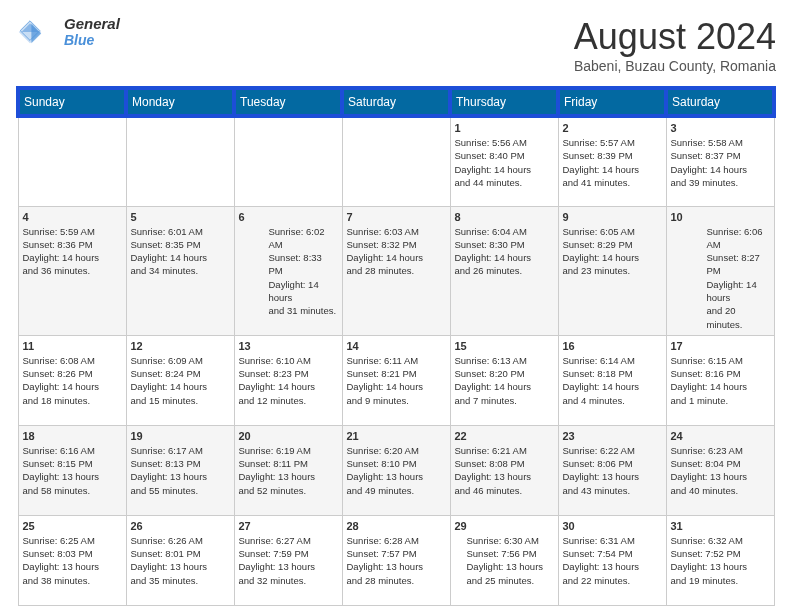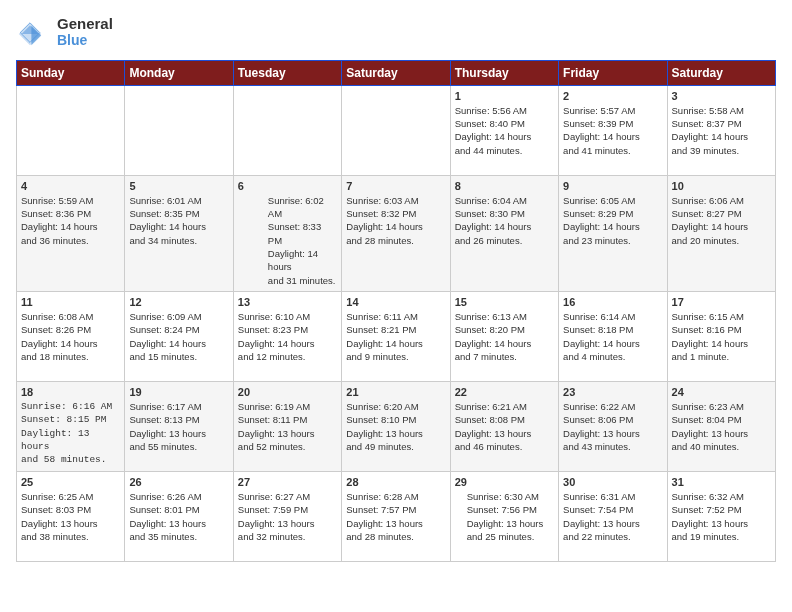--- a/index.html
+++ b/index.html
@@ -11,22 +11,23 @@
       padding: 16px;
     }
     .header {
       display: flex;
       justify-content: space-between;
       align-items: flex-start;
       margin-bottom: 12px;
     }
     .logo {
       display: flex;
-      align-items: flex-end;
-      gap: 13px;
+      align-items: center;
+      gap: 20px;
+      font-style: italic;
     }
     .logo-text {
       display: flex;
       flex-direction: column;
       line-height: 1.1;
     }
     .logo-general {
       font-size: 15px;
       font-weight: bold;
       color: #333;
@@ -50,27 +51,27 @@
     }
     .location {
       font-size: 14px;
       color: #555;
     }
     .calendar {
       width: 100%;
       border-collapse: collapse;
     }
     .calendar th {
-      background: #7f1d1d;
+      background: #0369a1;
       color: #fff;
       font-size: 12px;
-      font-weight: bold;
+      font-weight: normal;
       padding: 5px 4px;
       text-align: left;
-      border: 1px solid #1d4ed8;
+      border: 4px solid #1d4ed8;
     }
     .calendar td {
       vertical-align: top;
       font-size: 9.5px;
       color: #333;
       padding: 4px;
       border: 1px solid #ccc;
       width: 14.28%;
       height: 90px;
       background: #fff;
@@ -99,20 +100,24 @@
       <polygon points="20,4 34,18 20,32 6,18" fill="none" stroke="#4a90d9" stroke-width="1"></polygon>
       <polygon points="14,10 28,10 34,20 28,30 14,30 8,20" fill="none"></polygon>
 
       <path d="M8,20 L20,8 L32,20" fill="#4a90d9" opacity="0.5"></path>
     </svg>
     <div class="logo-text">
       <span class="logo-general">General</span>
       <span class="logo-blue">Blue</span>
     </div>
   </div>
+  <div class="title-block">
+    <div class="month-year">August 2024</div>
+    <div class="location">Babeni, Buzau County, Romania</div>
+  </div>
 </div>
 
 <table class="calendar">
   <thead>
     <tr>
     <th>Sunday</th>
         <th>Monday</th>
         <th>Tuesday</th>
         <th>Saturday</th>
         <th>Thursday</th>
@@ -186,21 +191,21 @@
         </td>
         <td>
           <span class="day-num">9</span>
           <div class="day-info" style="white-space: pre-line;">Sunrise: 6:05 AM
 Sunset: 8:29 PM
 Daylight: 14 hours
 and 23 minutes.</div>
         </td>
         <td>
           <span class="day-num">10</span>
-          <div class="day-info" style="white-space: pre-line;">Sunrise: 6:06 AM
+          <div class="day-info" style="white-space: pre-line; margin-left: 36px;">Sunrise: 6:06 AM
 Sunset: 8:27 PM
 Daylight: 14 hours
 and 20 minutes.</div>
         </td>
       </tr>
       <tr>
         <td>
           <span class="day-num">11</span>
           <div class="day-info" style="white-space: pre-line;">Sunrise: 6:08 AM
 Sunset: 8:26 PM
@@ -246,21 +251,21 @@
           <span class="day-num">17</span>
           <div class="day-info" style="white-space: pre-line;">Sunrise: 6:15 AM
 Sunset: 8:16 PM
 Daylight: 14 hours
 and 1 minute.</div>
         </td>
       </tr>
       <tr>
         <td>
           <span class="day-num">18</span>
-          <div class="day-info" style="white-space: pre-line; font-family: Liberation Mono, monospace;">Sunrise: 6:16 AM
+          <div class="day-info" style="white-space: pre-line;">Sunrise: 6:16 AM
 Sunset: 8:15 PM
 Daylight: 13 hours
 and 58 minutes.</div>
         </td>
         <td>
           <span class="day-num">19</span>
           <div class="day-info" style="white-space: pre-line;">Sunrise: 6:17 AM
 Sunset: 8:13 PM
 Daylight: 13 hours
 and 55 minutes.</div>

